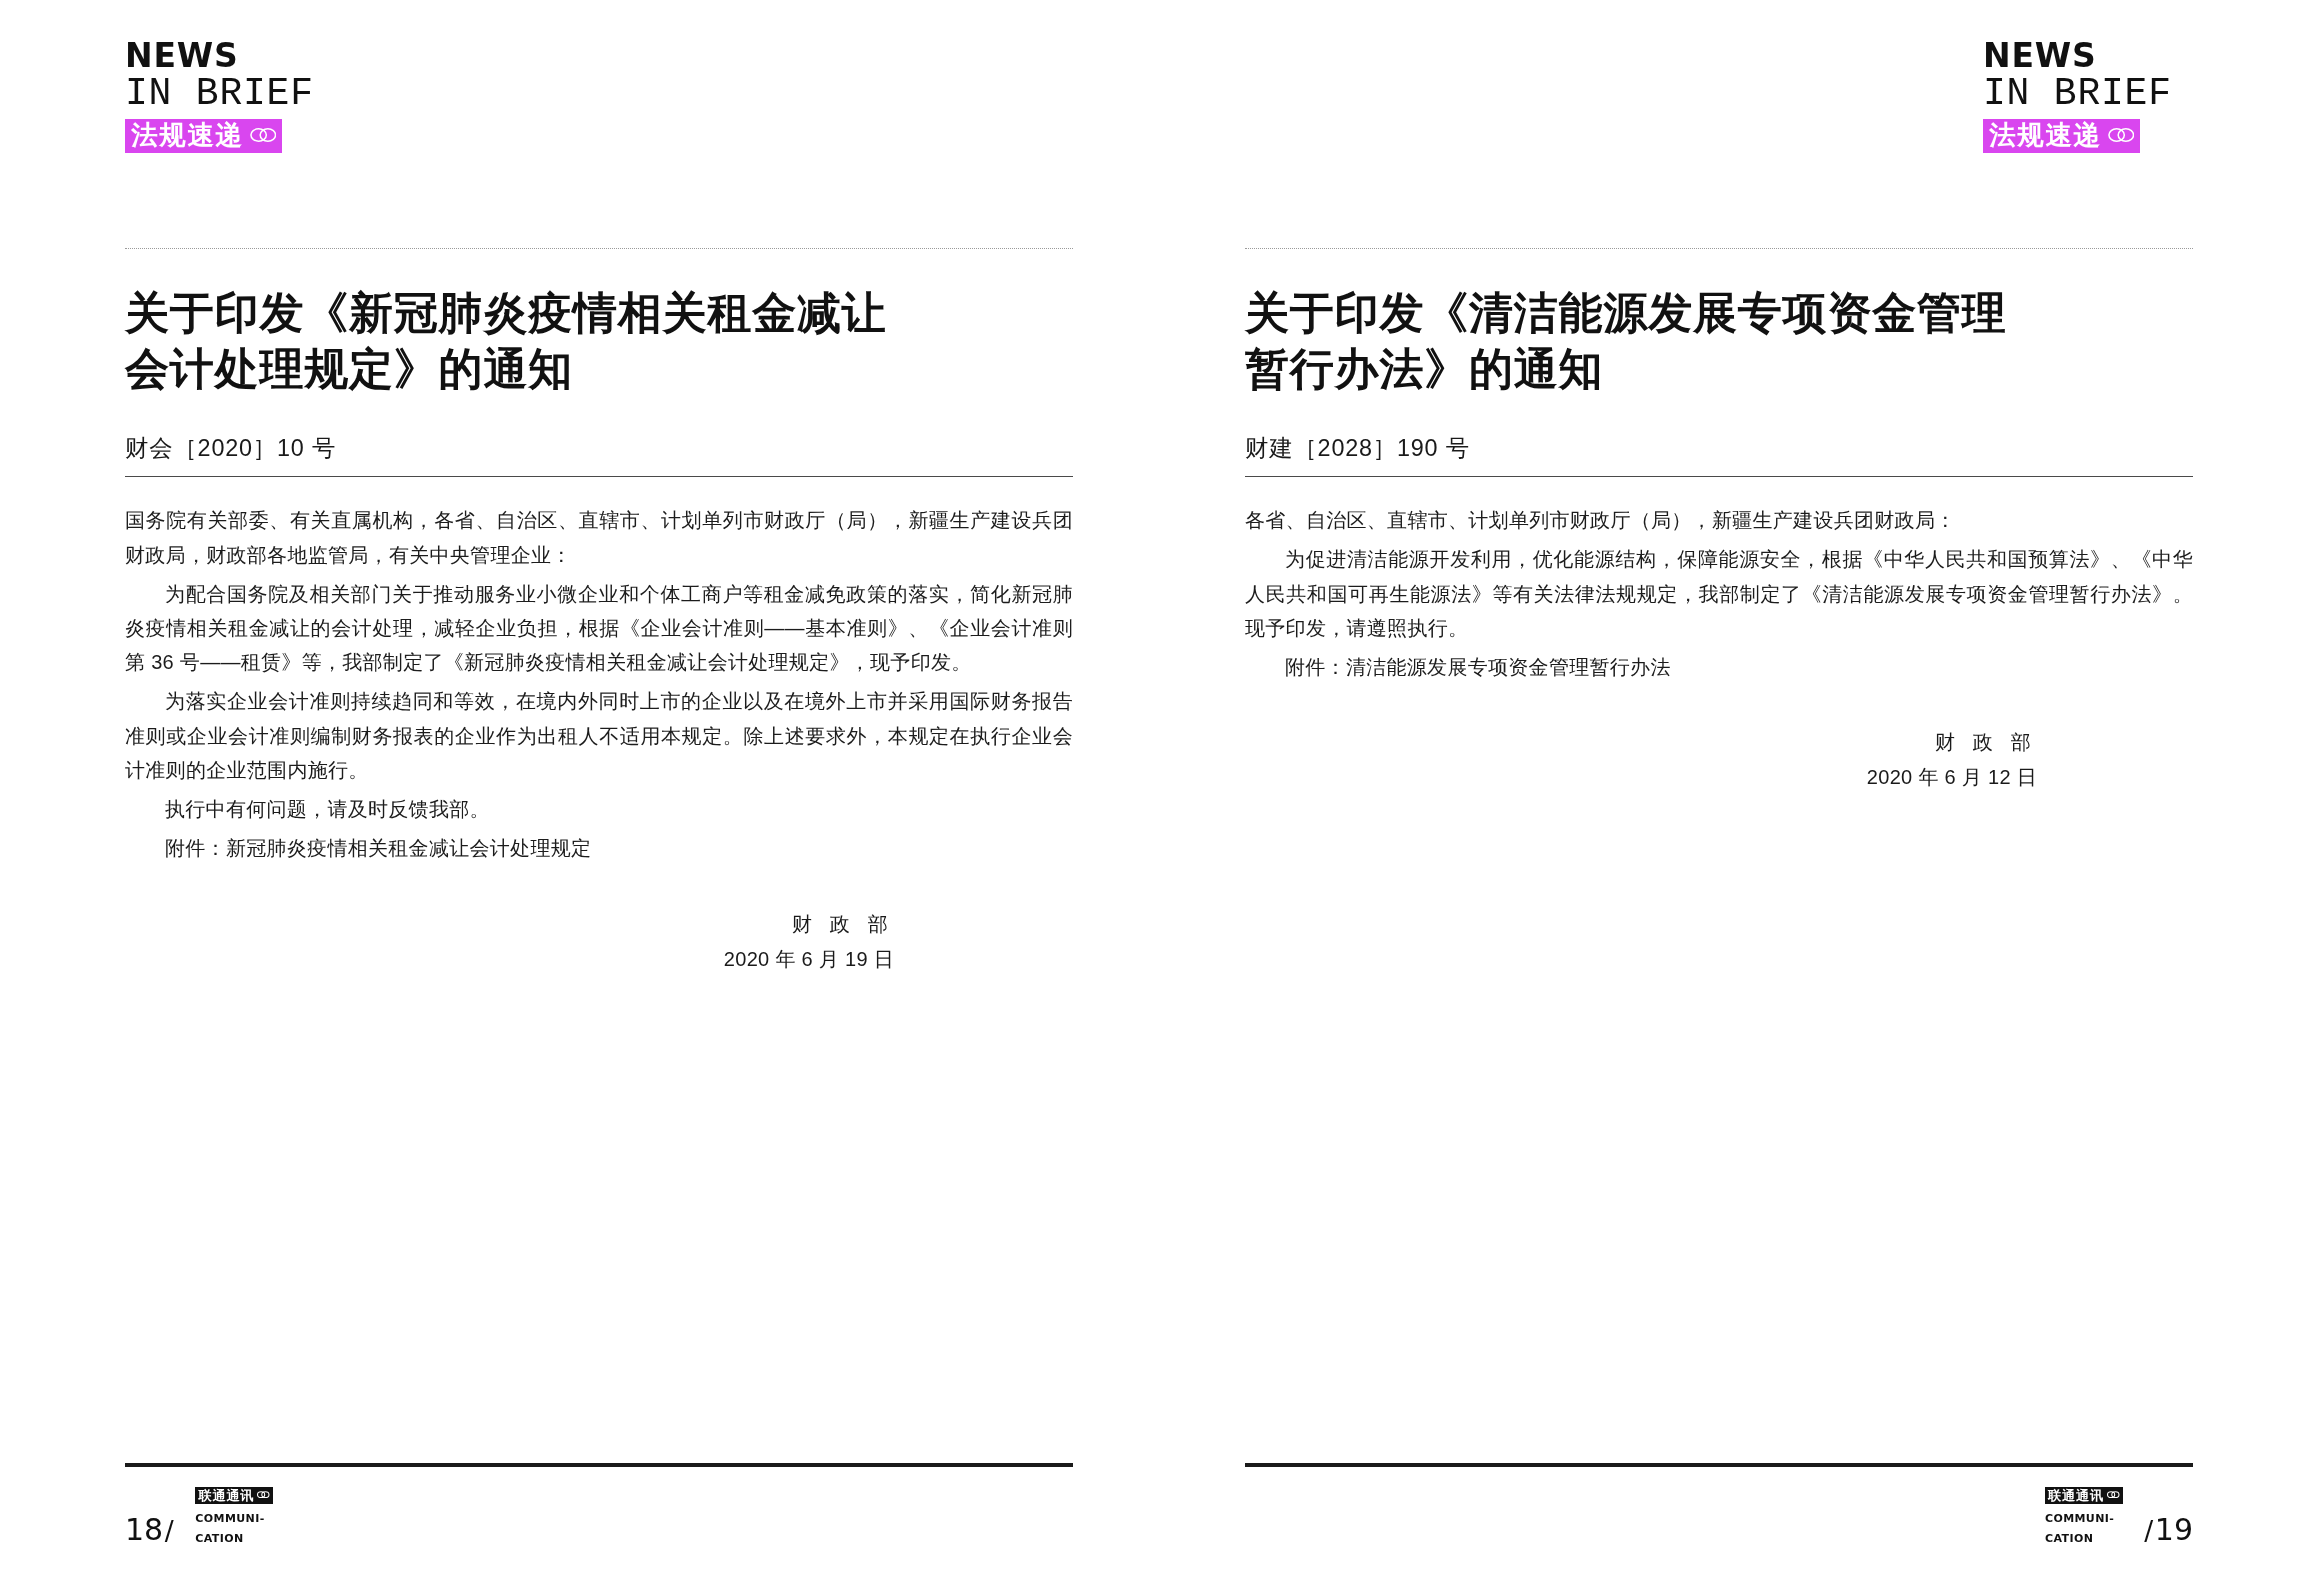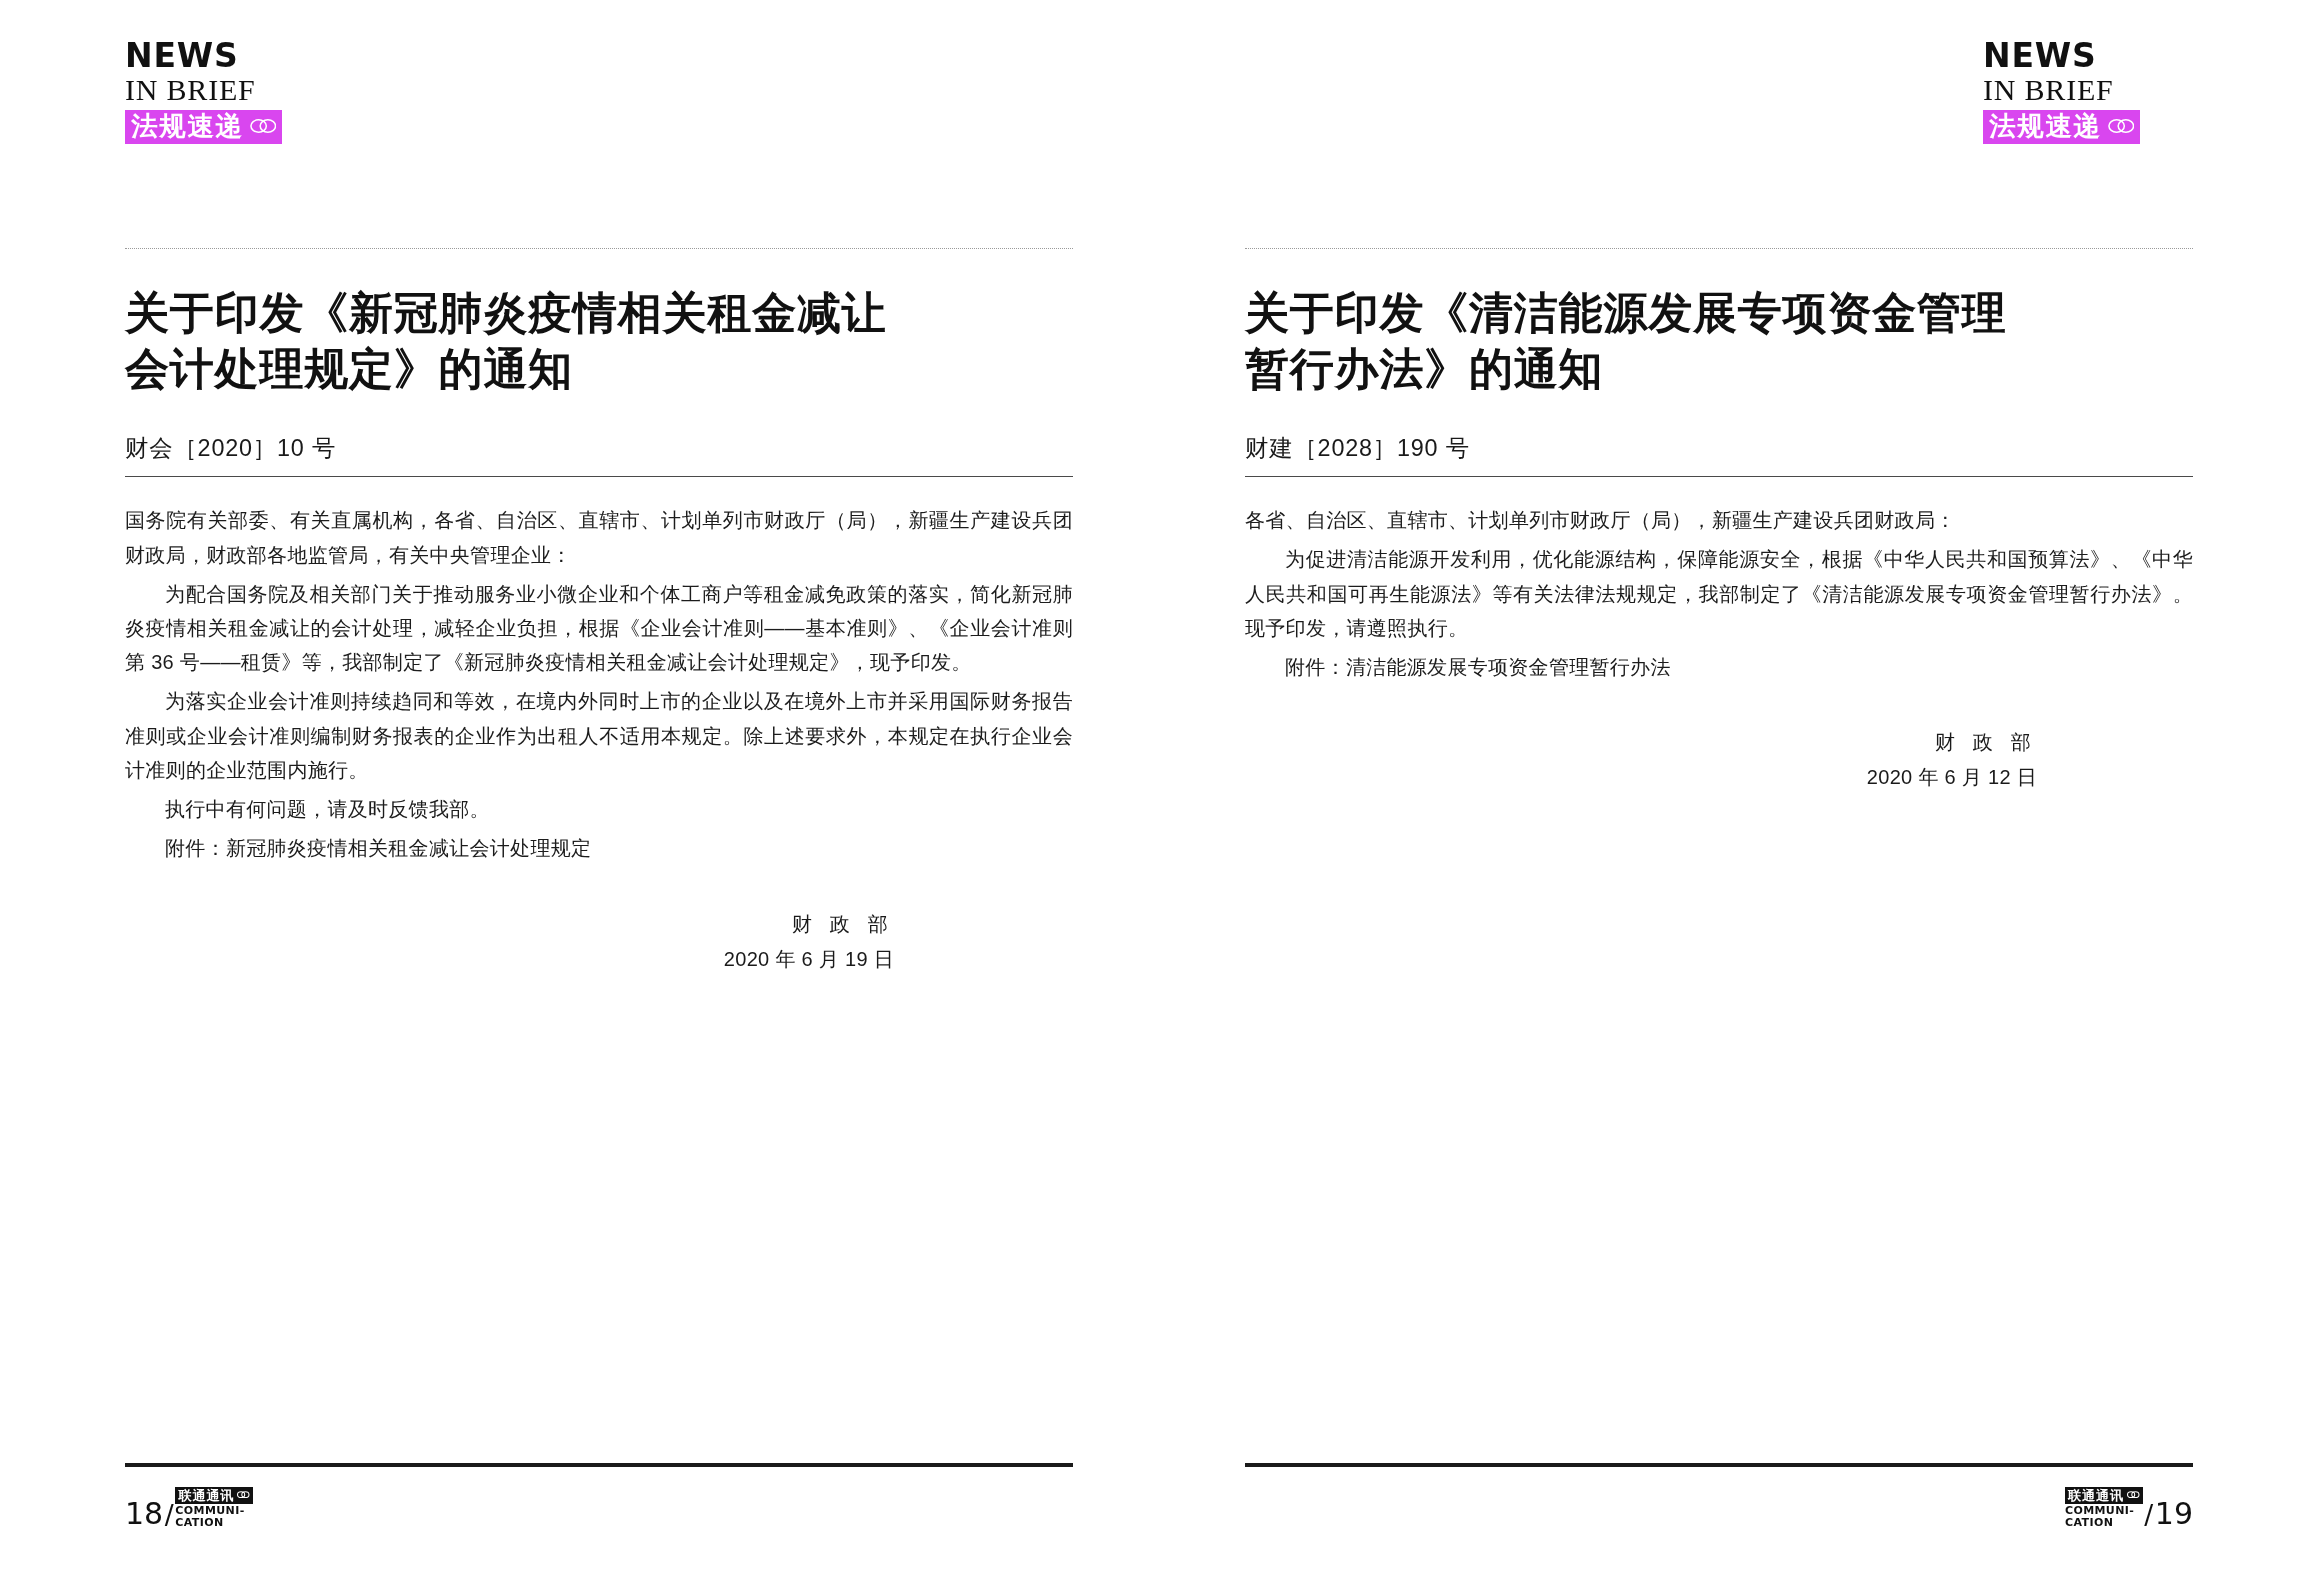--- a/index.html
+++ b/index.html
@@ -39,23 +39,23 @@
   .masthead-right { right: 125px; }
   .mh-news {
     font-family: "DejaVu Sans", sans-serif;
     font-weight: bold;
     font-size: 33px;
     letter-spacing: 0.8px;
     line-height: 0.98;
     color: #111;
   }
   .mh-inbrief {
-    font-family: Liberation Serif, serif;
+    font-family: Liberation Mono, monospace;
     font-weight: normal;
-    font-size: 30px;
+    font-size: 38px;
     letter-spacing: 0.8px;
     line-height: 1.05;
     color: #111;
     margin-top: 1.6px;
   }
   .mh-cn {
     margin-top: 4.7px;
     display: inline-flex;
     align-items: center;
     background: #d946ef;
@@ -149,21 +149,22 @@
   .page-num {
     font-family: "DejaVu Sans", sans-serif;
     font-size: 30px;
     font-weight: normal;
     color: #111;
     line-height: 1;
   }
   .logo-chip {
     display: inline-flex;
     flex-direction: column;
-    margin: 0 0;
+    margin: 0 20px;
+    gap: 8px;
   }
   .logo-top {
     background: #111;
     color: #fff;
     font-size: 13.2px;
     font-weight: bold;
     letter-spacing: 0.8px;
     padding: 1.6px 3.1px 2.3px 3.1px;
     display: inline-flex;
     align-items: center;

